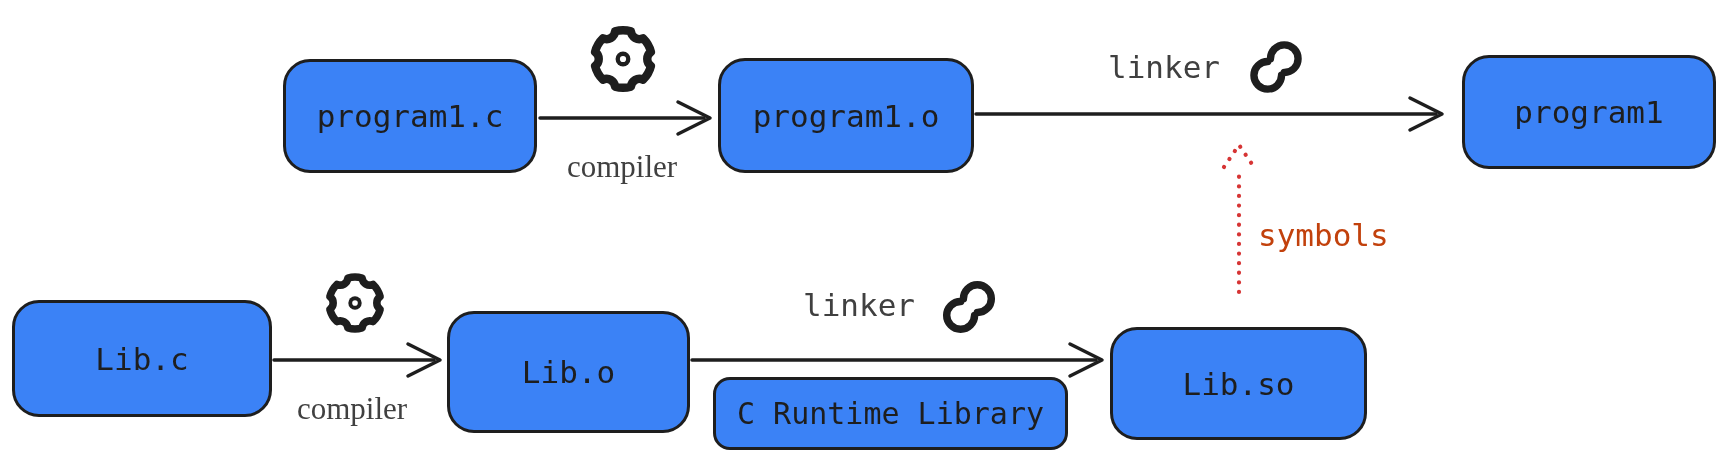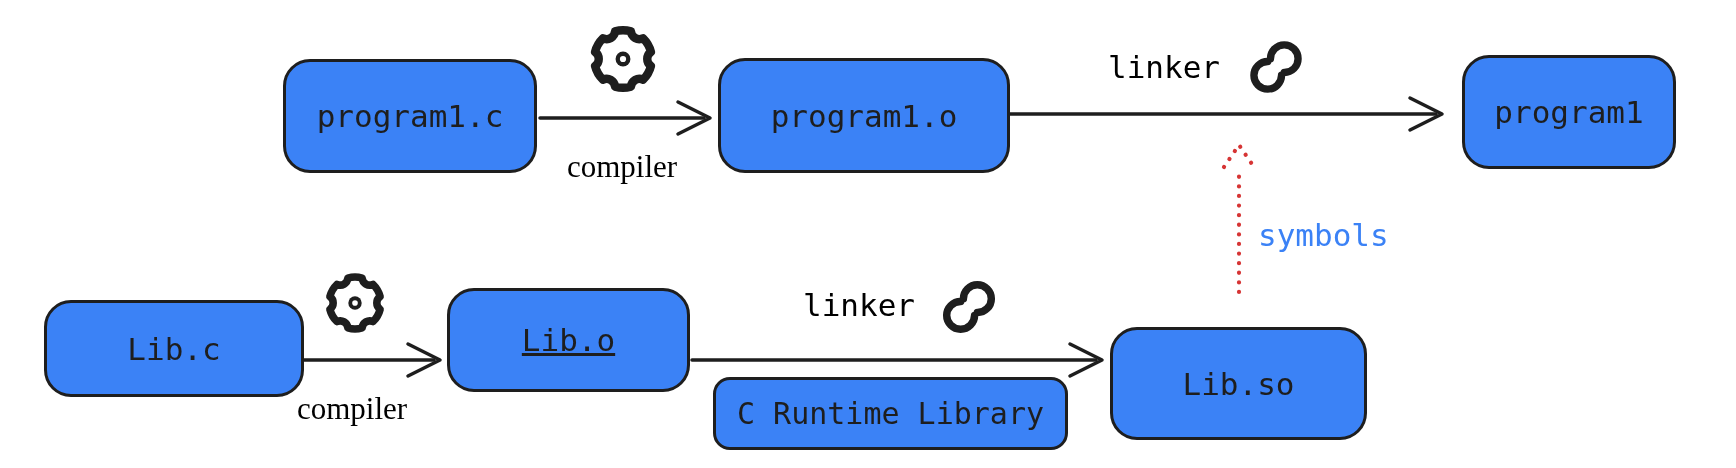--- a/index.html
+++ b/index.html
@@ -37,24 +37,24 @@
   }
   .node.small {
     border-radius: 17px;
     font-size: 30px;
   }
   .edge-label {
     position: absolute;
     font-size: 31px;
     line-height: 1.1;
     white-space: nowrap;
-    color: #000000;
+    color: #404040;
   }
   .edge-label.centered { transform: translateX(-50%); font-family: Liberation Serif, serif; }
-  .edge-label.red { color: #3b82f6; }
+  .edge-label.red { color: #c2410c; }
 </style>
 </head>
 <body>
 
 <div class="canvas">
 
   <svg class="overlay" viewBox="0 0 1736 468">
     <defs>
       <g id="gear-shape">
         <path d="M -6.62 -23.07
@@ -101,33 +101,33 @@
     <g stroke="#d63434" stroke-width="4.2" stroke-linecap="round" fill="none" stroke-dasharray="0.1 9.5">
       <line x1="1239" y1="292" x2="1239" y2="168"></line>
       <path d="M 1224 167 L 1239 145 L 1254 167"></path>
     </g>
   </svg>
 
   <div class="node" style="left:283px; top:59px; width:254px; height:114px;">
     <span>program1.c</span>
   </div>
 
-  <div class="node" style="left:718px; top:58px; width:292px; height:115px;text-align:right;">
+  <div class="node" style="left:718px; top:58px; width:256px; height:115px;text-align:right;">
     <span>program1.o</span>
   </div>
 
-  <div class="node" style="left:1462px; top:55px; width:214px; height:114px;">
+  <div class="node" style="left:1462px; top:55px; width:254px; height:114px;">
     <span>program1</span>
   </div>
 
-  <div class="node" style="left:12px; top:300px; width:260px; height:97px;margin-left:32px;">
+  <div class="node" style="left:12px; top:300px; width:260px; height:117px;">
     <span>Lib.c</span>
   </div>
 
-  <div class="node" style="left:447px; top:288px; width:243px; height:104px;text-decoration:underline;">
+  <div class="node" style="left:447px; top:311px; width:243px; height:122px;">
     <span>Lib.o</span>
   </div>
 
   <div class="node" style="left:1110px; top:300px; width:257px; height:113px;margin-top:27px;">
     <span>Lib.so</span>
   </div>
 
   <div class="node small" style="left:713px; top:377px; width:355px; height:73px;">
     <span>C Runtime Library</span>
   </div>

